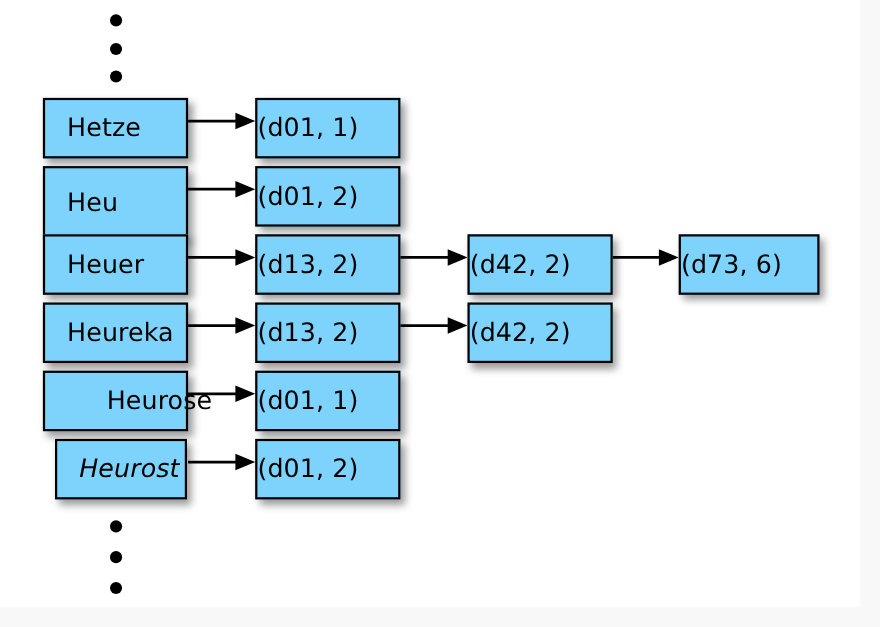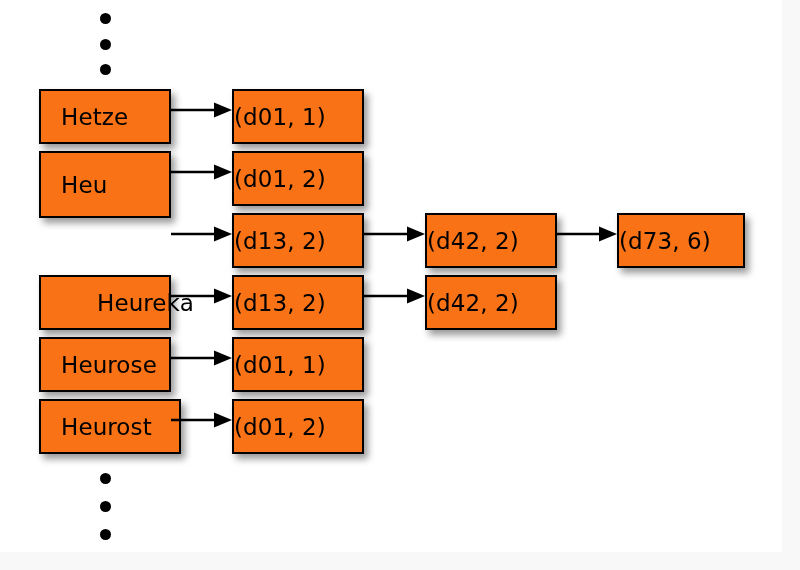--- a/index.html
+++ b/index.html
@@ -36,21 +36,21 @@
     bottom: 0;
     width: 800px;
     height: 18px;
     background: #f8f8f8;
   }
 
   
   .node {
     position: absolute;
     box-sizing: border-box;
-    background: #f97316;
+    background: #7dd3fc;
     border: 2.5px solid #000000;
     display: flex;
     align-items: center;
     box-shadow: 4px 5px 7px rgba(0,0,0,0.40);
     font-size: 23px;
     color: #000000;
     letter-spacing: 0.1px;
     white-space: nowrap;
   }
   .node .node-label {
@@ -91,27 +91,30 @@
   <div class="dot" style="left:100px; top:13px;"></div>
   <div class="dot" style="left:100px; top:39px;"></div>
   <div class="dot" style="left:100px; top:64px;"></div>
 
   <div class="node term" style="left:39px; top:89px;  width:132px; height:55px;">
     <span class="node-label">Hetze</span>
   </div>
   <div class="node term" style="left:39px; top:151px; width:132px; height:67px;">
     <span class="node-label">Heu</span>
   </div>
-  <div class="node term" style="left:39px; top:275px; width:132px; height:55px;padding-left:36px;">
+  <div class="node term" style="left:39px; top:213px; width:132px; height:55px;">
+    <span class="node-label">Heuer</span>
+  </div>
+  <div class="node term" style="left:39px; top:275px; width:132px; height:55px;">
     <span class="node-label">Heureka</span>
   </div>
-  <div class="node term" style="left:39px; top:337px; width:132px; height:55px;">
+  <div class="node term" style="left:39px; top:337px; width:132px; height:55px;padding-left:36px;">
     <span class="node-label">Heurose</span>
   </div>
-  <div class="node term" style="left:39px; top:399px; width:142px; height:55px;">
+  <div class="node term" style="left:50px; top:399px; width:120px; height:55px;font-style:italic;">
     <span class="node-label">Heurost</span>
   </div>
 
   <div class="node center posting" style="left:232px; top:89px;  width:132px; height:55px;">
     <span class="node-label">(d01, 1)</span>
   </div>
   <div class="node center posting" style="left:232px; top:151px; width:132px; height:55px;">
     <span class="node-label">(d01, 2)</span>
   </div>
   <div class="node center posting" style="left:232px; top:213px; width:132px; height:55px;">

